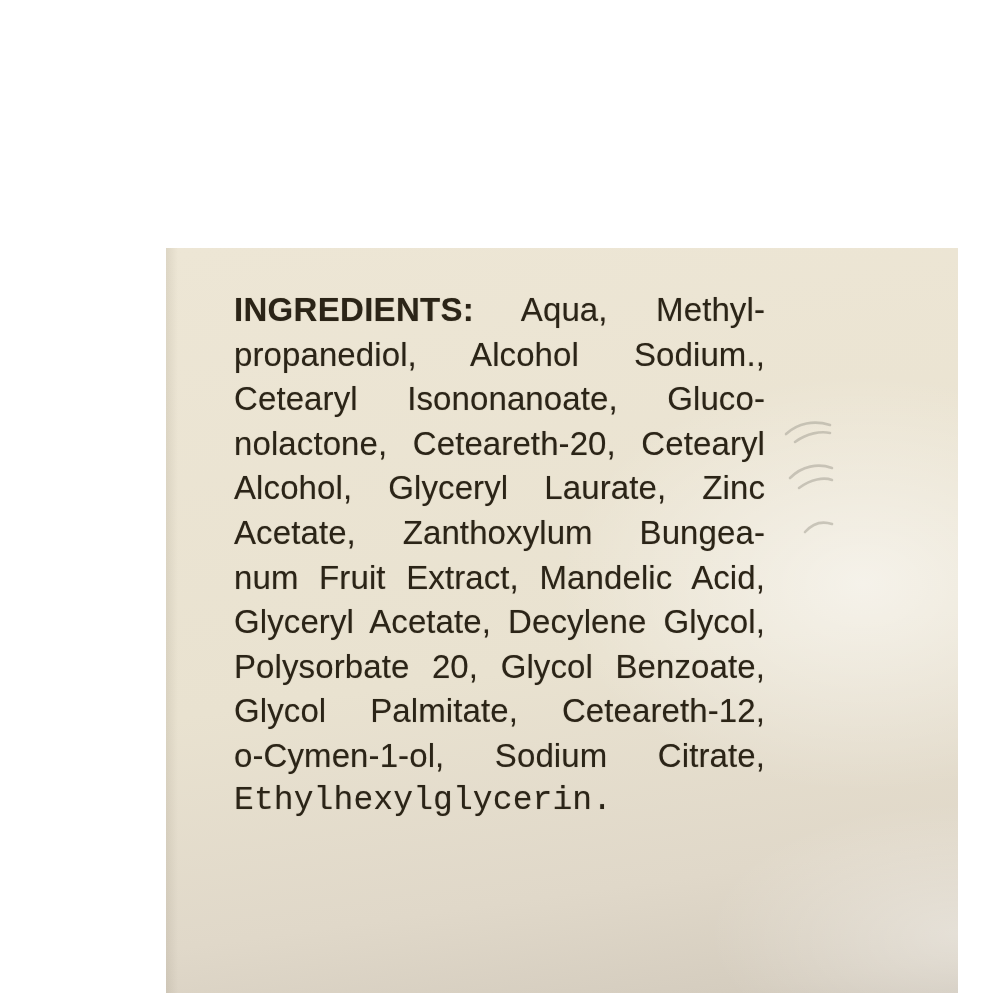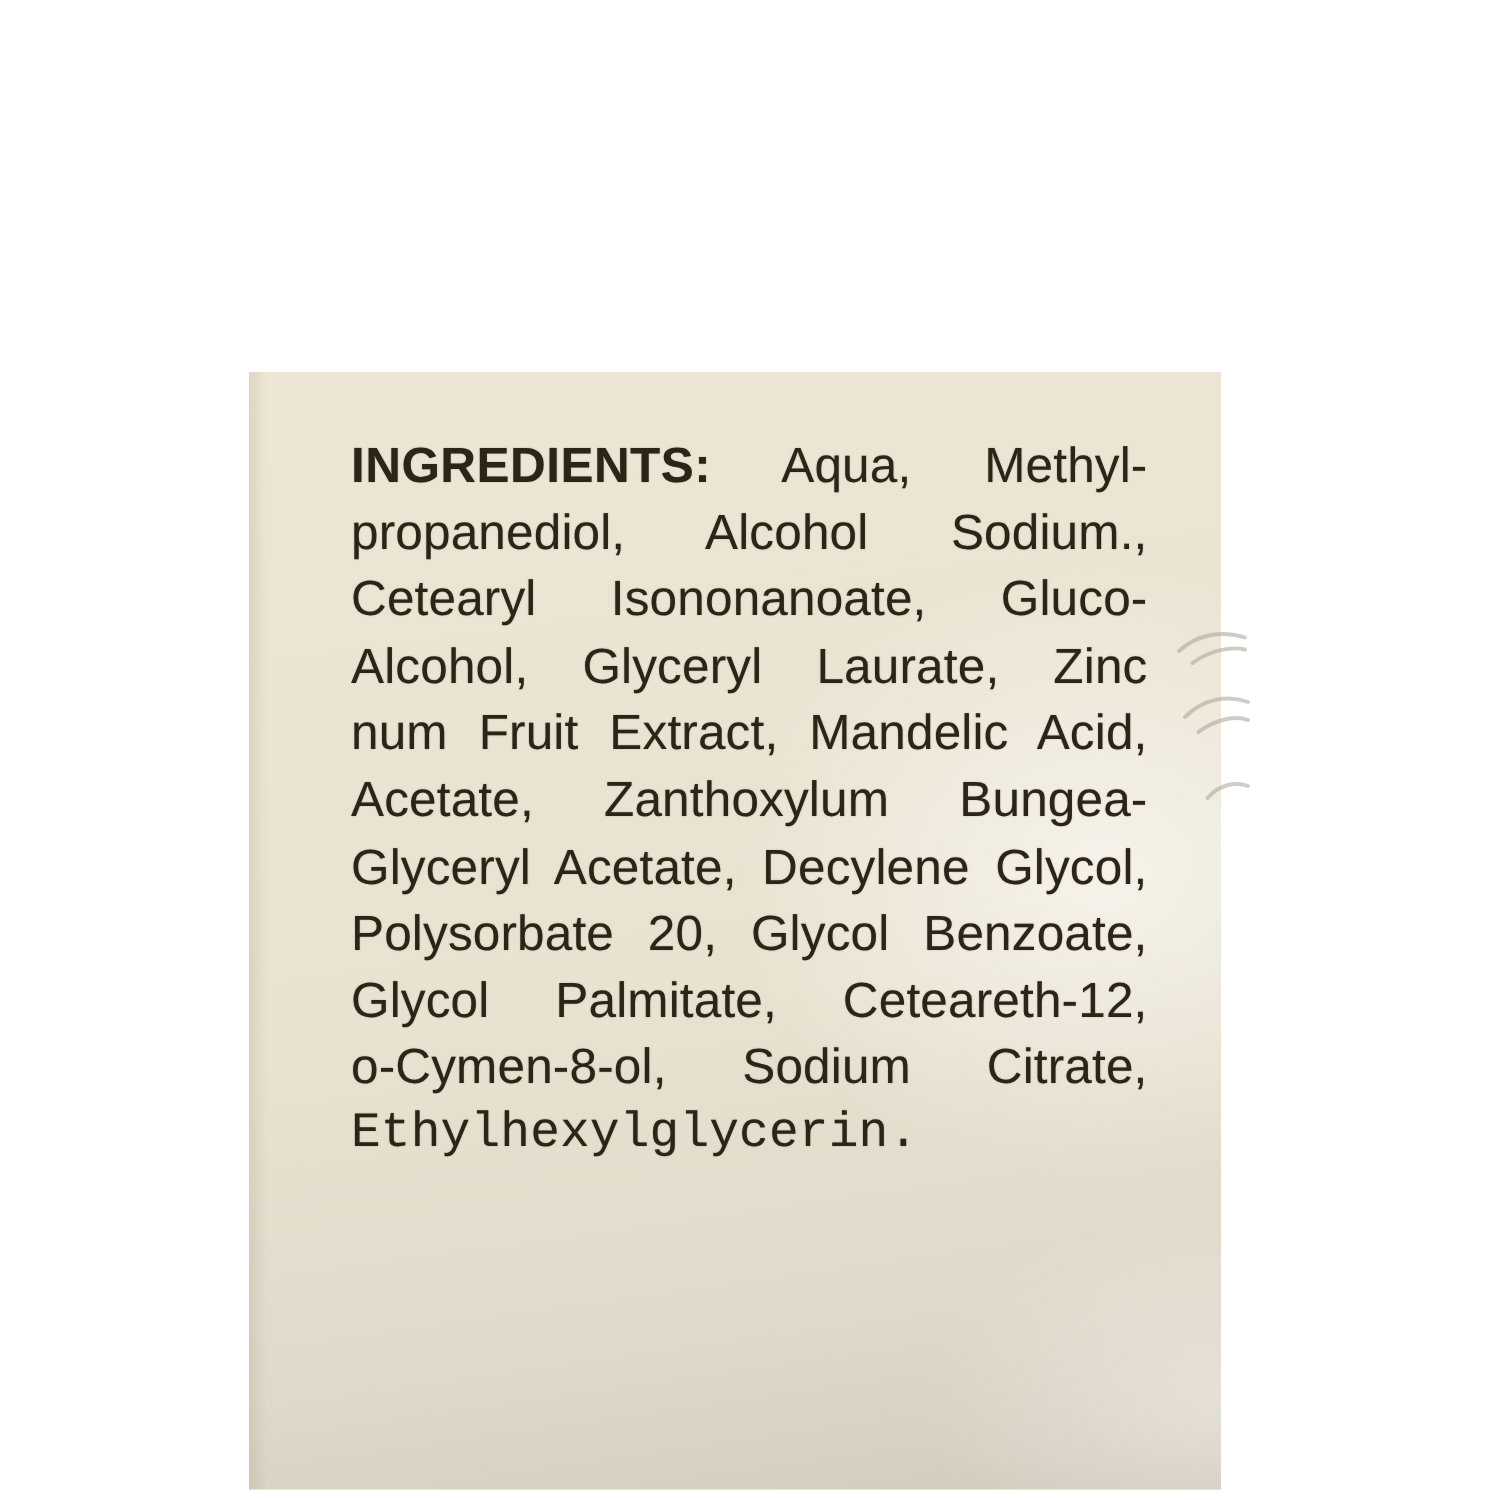--- a/index.html
+++ b/index.html
@@ -14,21 +14,21 @@
   .page {
     position: relative;
     width: 1000px;
     height: 1000px;
     background: #ffffff;
   }
   .label-photo {
     position: absolute;
     left: 166px;
     top: 248px;
-    width: 648px;
+    width: 792px;
     height: 745px;
     background:
       radial-gradient(55% 40% at 88% 45%, rgba(255,255,255,0.55), rgba(255,255,255,0) 70%),
       radial-gradient(45% 25% at 100% 92%, rgba(255,255,255,0.35), rgba(255,255,255,0) 70%),
       linear-gradient(90deg, rgba(105,95,75,0.12) 0px, rgba(105,95,75,0) 12px),
       linear-gradient(172deg, #ede6d5 0%, #e9e2d0 55%, #e0d8c9 82%, #d5cdbf 96%, #cfc7ba 100%);
   }
   .ingredients-text {
     position: absolute;
     left: 68px;
@@ -65,27 +65,28 @@
 <body>
 
 <div class="page">
 
   <div class="label-photo">
 
     <div class="ingredients-text">
       <div class="line first"><span class="hd">INGREDIENTS:</span> <span>Aqua, Methyl-</span></div>
       <div class="line">propanediol, Alcohol Sodium.,</div>
       <div class="line">Cetearyl Isononanoate, Gluco-</div>
+      <div class="line">nolactone, Ceteareth-20, Cetearyl</div>
       <div class="line">Alcohol, Glyceryl Laurate, Zinc</div>
+      <div class="line">Acetate, Zanthoxylum Bungea-</div>
       <div class="line">num Fruit Extract, Mandelic Acid,</div>
-      <div class="line">Acetate, Zanthoxylum Bungea-</div>
       <div class="line">Glyceryl Acetate, Decylene Glycol,</div>
       <div class="line">Polysorbate 20, Glycol Benzoate,</div>
       <div class="line">Glycol Palmitate, Ceteareth-12,</div>
-      <div class="line">o-Cymen-8-ol, Sodium Citrate,</div>
+      <div class="line">o-Cymen-1-ol, Sodium Citrate,</div>
       <div class="line last">Ethylhexylglycerin.</div>
     </div>
 
     <svg class="scribbles" viewBox="0 0 58 126" xmlns="http://www.w3.org/2000/svg">
       <g fill="none" stroke="#a8a498" stroke-width="2.6" stroke-linecap="round" opacity="0.55">
         <path d="M8,16 C20,5 36,2 52,7"></path>
         <path d="M17,24 C29,15 43,13 52,15"></path>
         <path d="M12,60 C24,48 40,45 54,50"></path>
         <path d="M21,70 C33,61 46,59 54,62"></path>
         <path d="M27,114 C35,105 45,103 54,106"></path>

